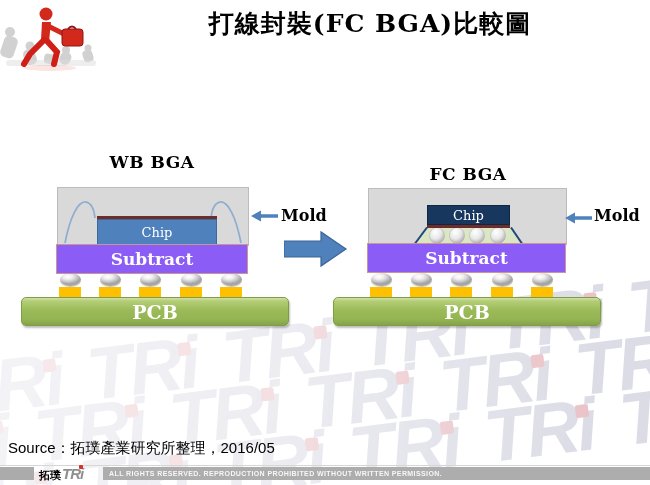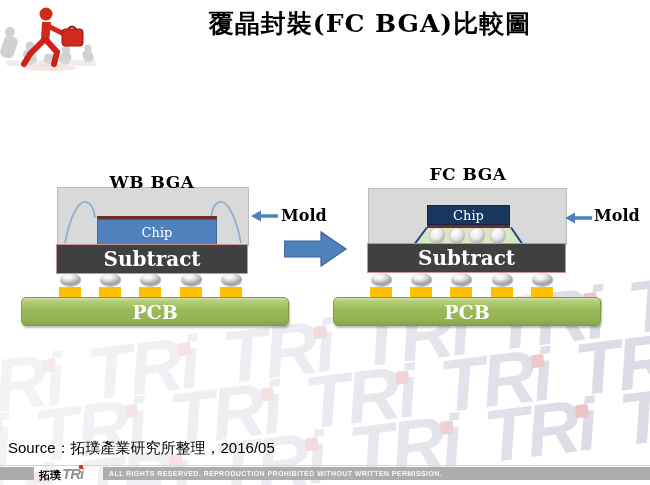--- a/index.html
+++ b/index.html
@@ -41,23 +41,23 @@
   }
 
   
   .pkg-label{
     z-index:3;width:120px;text-align:center;
     font-family:"DejaVu Serif",serif;font-weight:600;font-size:17px;color:#000;
     letter-spacing:.5px;
   }
   .mold{background:#d9d9d9;border:1px solid #bcbcbc;z-index:2;}
   .substrate{
-    background:#404040;border:1px solid #cc9494;z-index:3;
-    display:flex;align-items:center;justify-content:center;
-    font-family:"DejaVu Serif",serif;font-weight:bold;font-size:20px;color:#fff;
+    background:#8b5cf6;border:1px solid #cc9494;z-index:3;
+    display:flex;align-items:center;justify-content:center;
+    font-family:"DejaVu Serif",serif;font-weight:bold;font-size:17px;color:#fff;
   }
   .chip-wb{
     background:#4f81bd;border:1px solid #3d689a;z-index:3;
     display:flex;align-items:center;justify-content:center;
     font-family:"DejaVu Serif",serif;font-size:13px;color:#fff;
   }
   .chip-fc{
     background:#17375e;border:1px solid #0f2742;z-index:4;
     display:flex;align-items:center;justify-content:center;
     font-family:"DejaVu Serif",serif;font-size:13px;color:#fff;
@@ -162,24 +162,24 @@
     <path d="M48,24 L66,33" stroke="#d3281c" stroke-width="5" stroke-linecap="round" fill="none"></path>
     <path d="M44,38 L30,52 L24,62" stroke="#cf1f17" stroke-width="6" stroke-linecap="round" fill="none"></path>
     <path d="M47,39 L57,50 L54,62" stroke="#cf1f17" stroke-width="6" stroke-linecap="round" fill="none"></path>
     <rect x="62" y="27" width="21" height="17" rx="3" fill="#d3281c" stroke="#8f1610" stroke-width="1"></rect>
     <path d="M68,27 q4,-5 8,0" stroke="#8f1610" stroke-width="2" fill="none"></path>
     <ellipse cx="50" cy="66" rx="26" ry="3" fill="#d3281c" opacity="0.12"></ellipse>
   </g>
 </svg>
 
 <div class="abs title">
-  <div>覆晶封裝(FC BGA)比較圖</div>
-</div>
-
-<div class="abs pkg-label" style="left:92px;top:172px;">WB BGA</div>
+  <div>打線封裝(FC BGA)比較圖</div>
+</div>
+
+<div class="abs pkg-label" style="left:92px;top:152px;">WB BGA</div>
 <div class="abs mold" style="left:57px;top:187px;width:190px;height:57px;"></div>
 
 <svg class="abs wires" style="left:57px;top:195px;" width="192" height="62" viewBox="0 0 192 62">
   <path d="M8,48 C13,22 21,6 29,7 C34,8 37,13 38,23" stroke="#8fadd1" stroke-width="1.7" fill="none"></path>
   <path d="M184,48 C179,22 171,6 163,7 C158,8 155,13 154,23" stroke="#8fadd1" stroke-width="1.7" fill="none"></path>
 </svg>
 
 <div class="abs die-attach" style="left:97px;top:216px;width:120px;height:3px;"></div>
 <div class="abs chip-wb" style="left:97px;top:219px;width:118px;height:24px;">Chip</div>
 <div class="abs substrate" style="left:56px;top:244px;width:190px;height:28px;">Subtract</div>

